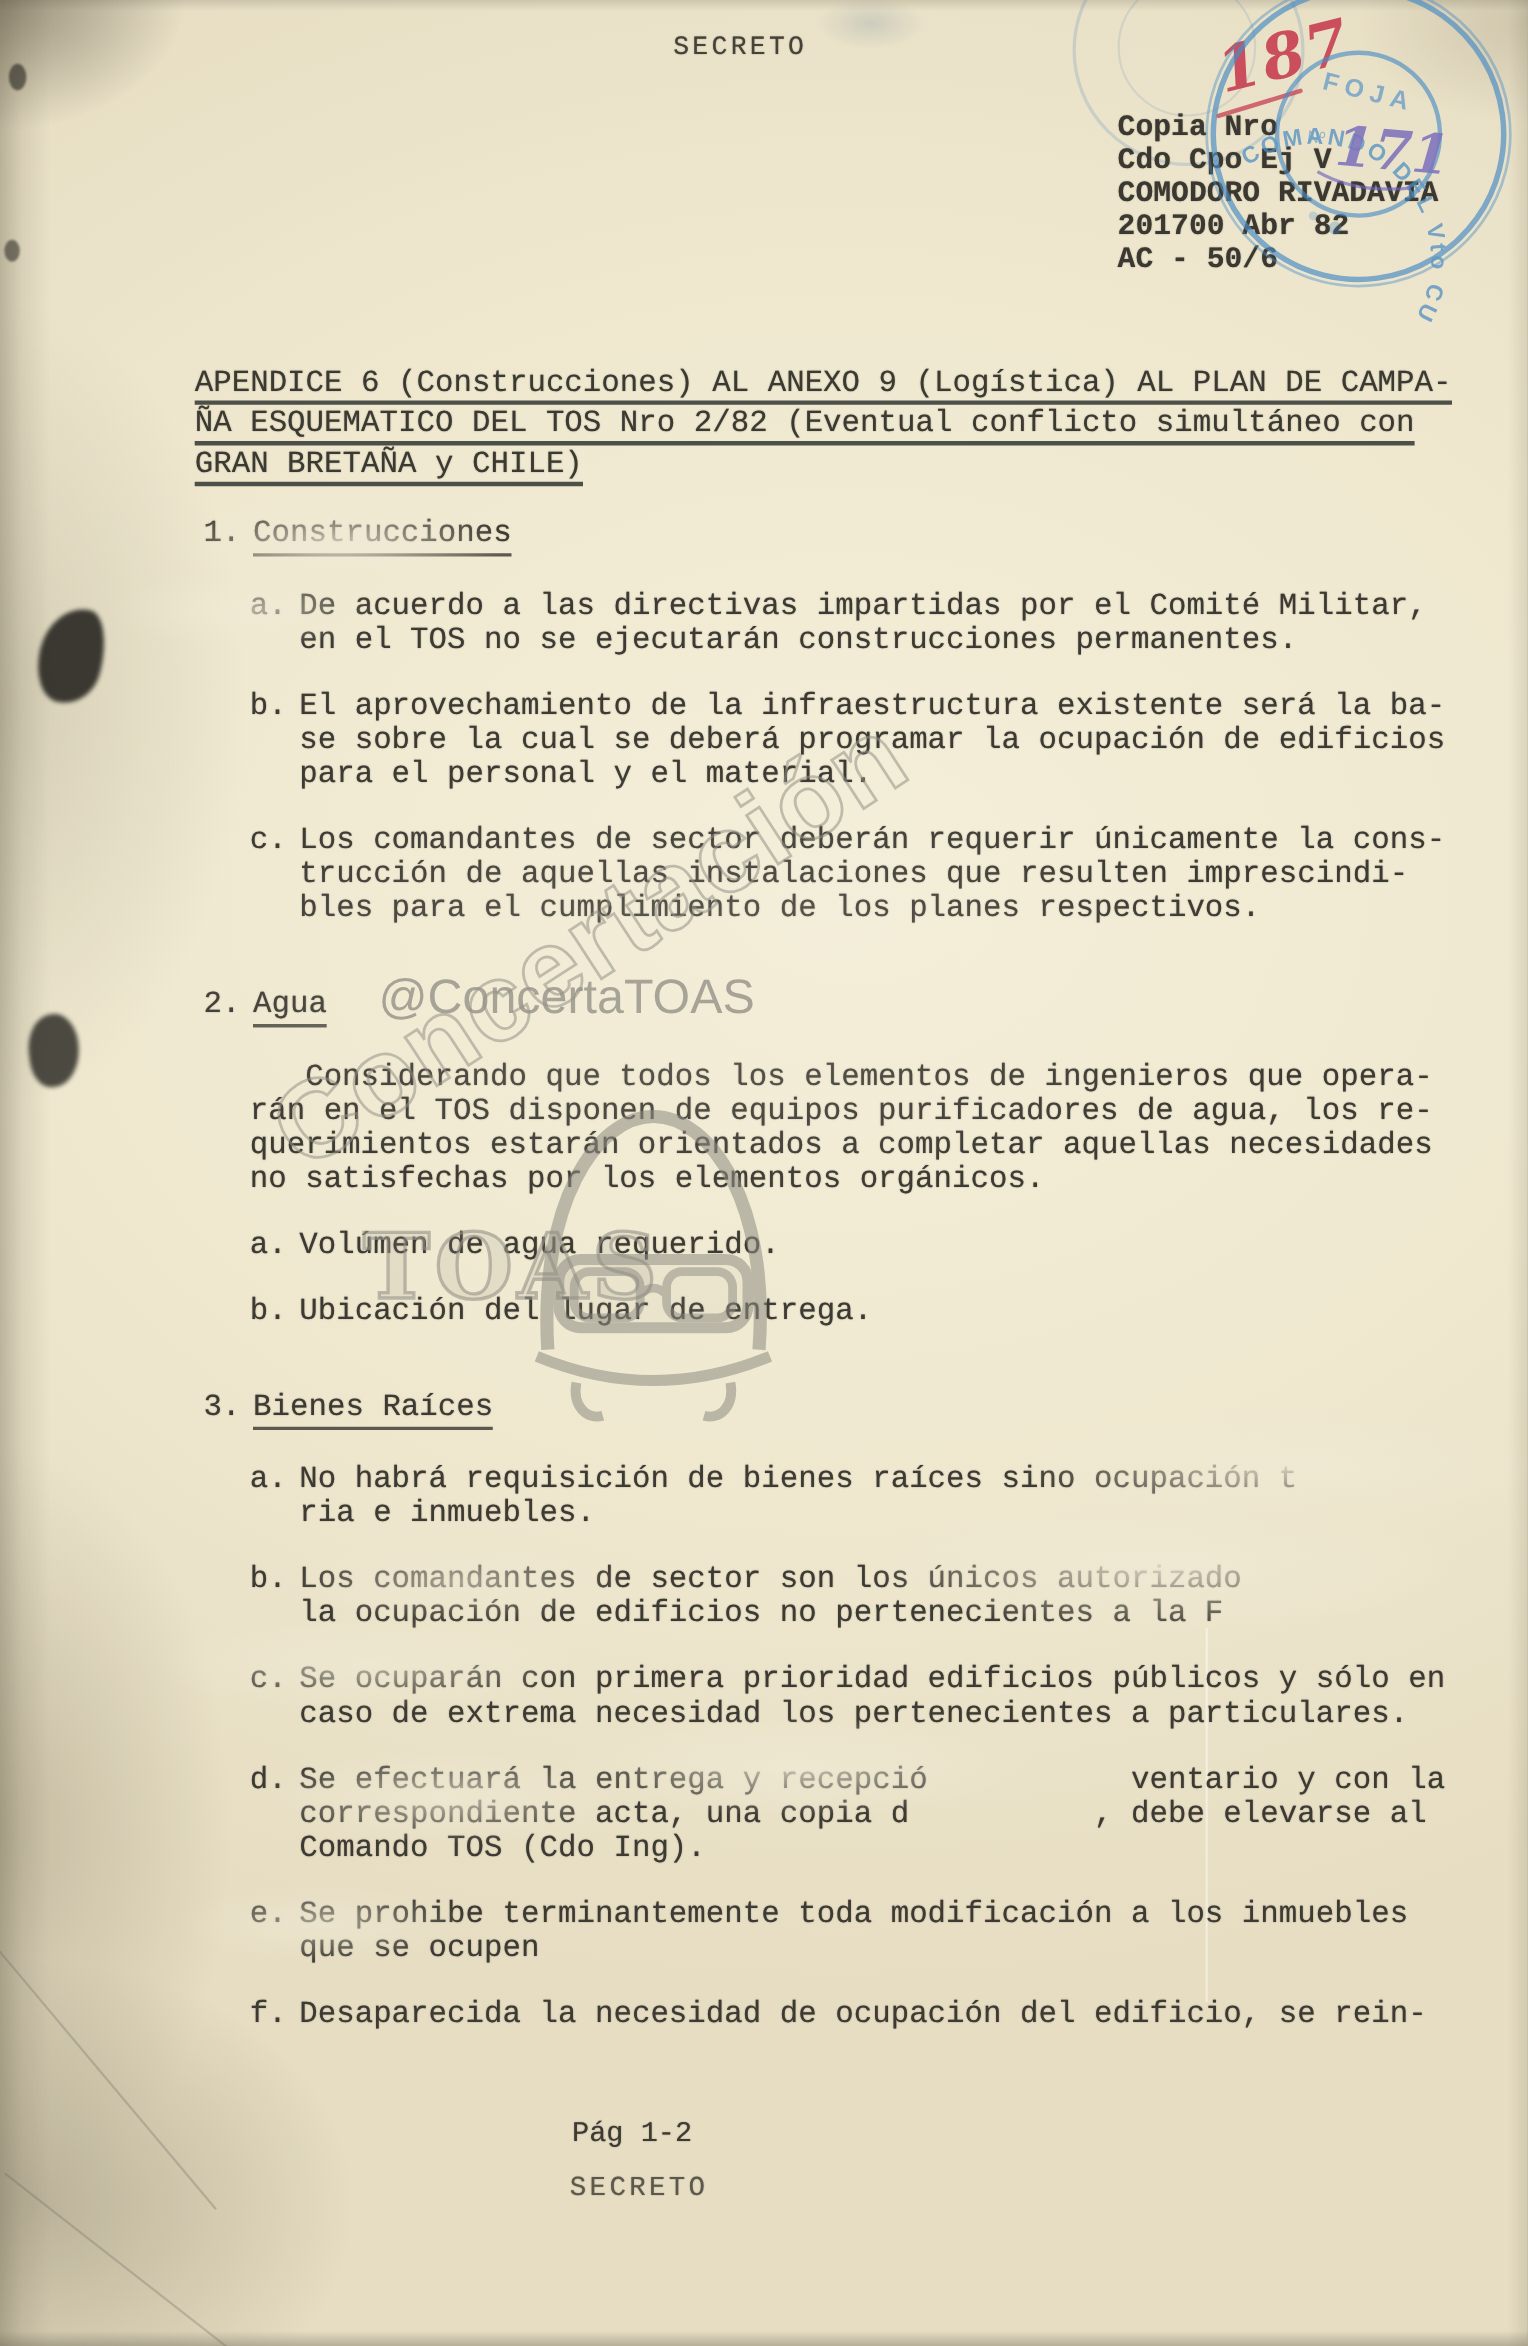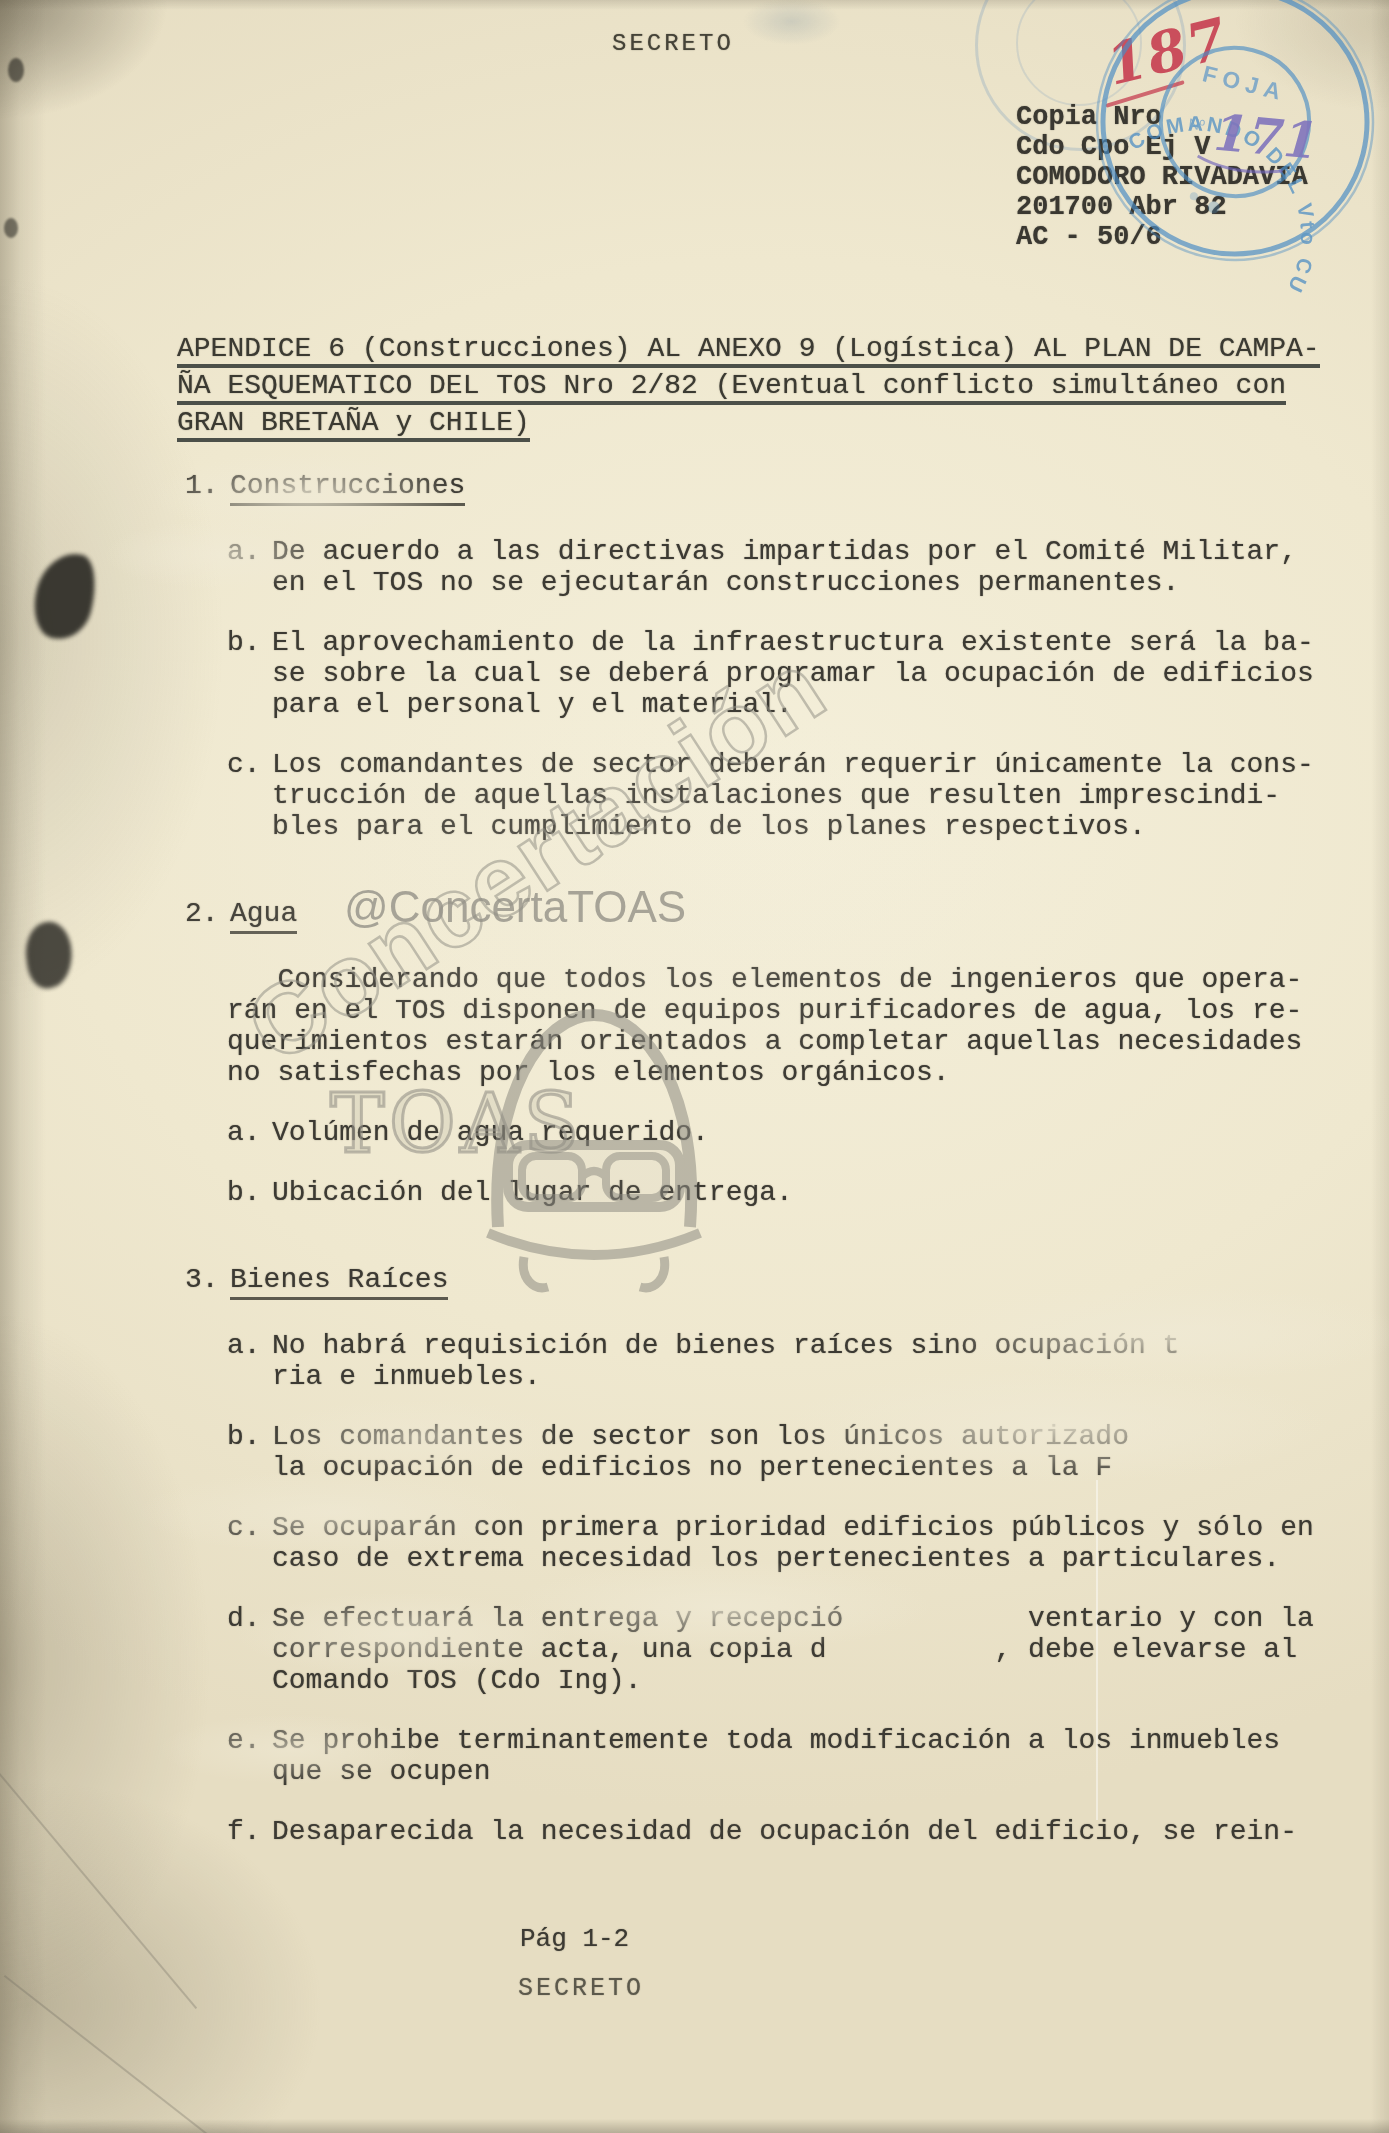--- a/index.html
+++ b/index.html
@@ -67,21 +67,21 @@
     font-size:56px;color:rgba(198,62,80,.9);transform:rotate(-14deg);letter-spacing:2px;}
   .folio-red-underline{position:absolute;left:1104px;top:92px;width:82px;height:4px;background:rgba(198,62,80,.75);transform:rotate(-17deg);z-index:6;border-radius:2px;}
   .ghost-stamp{position:absolute;left:975px;top:-60px;width:205px;height:205px;border:3px solid rgba(80,130,185,.22);border-radius:50%;z-index:2;}
   .ghost-stamp-inner{position:absolute;left:1016px;top:-20px;width:122px;height:122px;border:2px solid rgba(80,130,185,.16);border-radius:50%;z-index:2;}
   .round-stamp{position:absolute;left:1085px;top:-28px;z-index:6;transform:rotate(14deg);opacity:.85;}
   
   .wm{position:absolute;pointer-events:none;z-index:4;font-family:"Liberation Sans","DejaVu Sans",sans-serif;}
   .wm-handle{left:344px;top:882px;font-size:44px;color:rgba(148,145,135,.8);}
   .wm-name{left:258px;top:980px;font-size:100px;font-weight:700;color:transparent;
     -webkit-text-stroke:2.5px rgba(148,145,135,.55);transform:rotate(-33deg);transform-origin:0 50%;letter-spacing:2px;}
-  .wm-acronym{left:330px;top:1076px;font-family:"DejaVu Serif",serif;font-size:82px;font-weight:400;
+  .wm-acronym{left:330px;top:1104px;font-family:"DejaVu Serif",serif;font-size:82px;font-weight:700;
     color:rgba(150,147,137,.15);-webkit-text-stroke:3px rgba(150,147,137,.6);letter-spacing:4px;}
   .wm-helmet{position:absolute;left:472px;top:995px;z-index:4;pointer-events:none;opacity:.55;}
 </style>
 </head>
 <body>
 
 <div class="page">
 
   <div class="grime"></div>
   <div class="blob blob1"></div>

